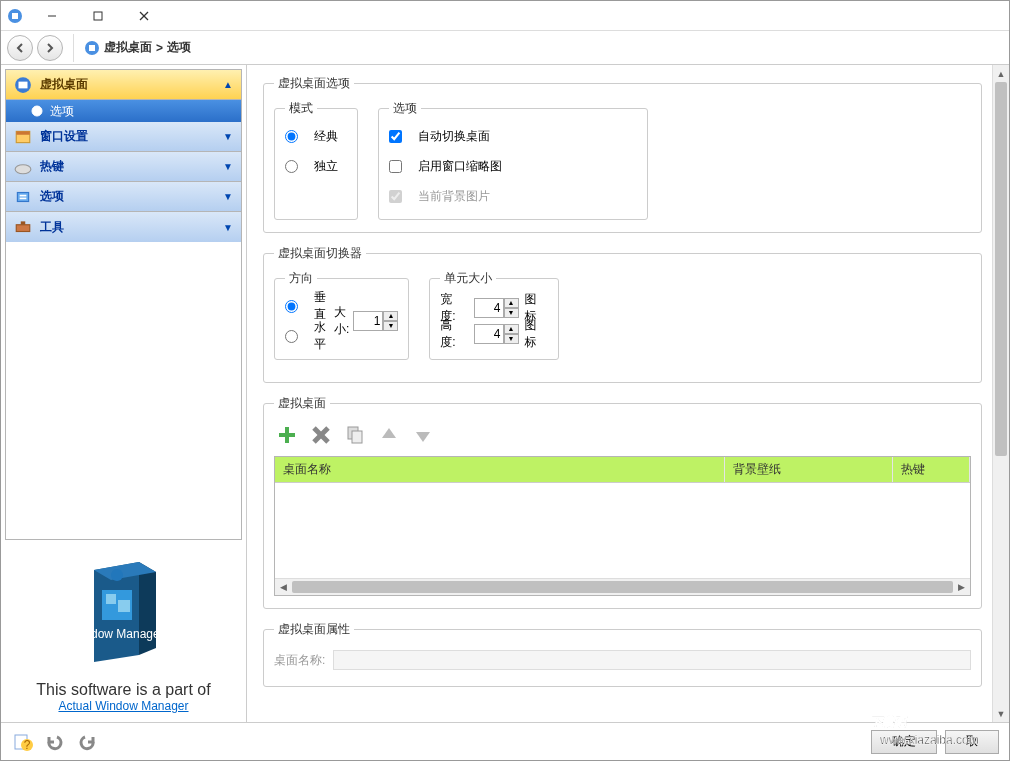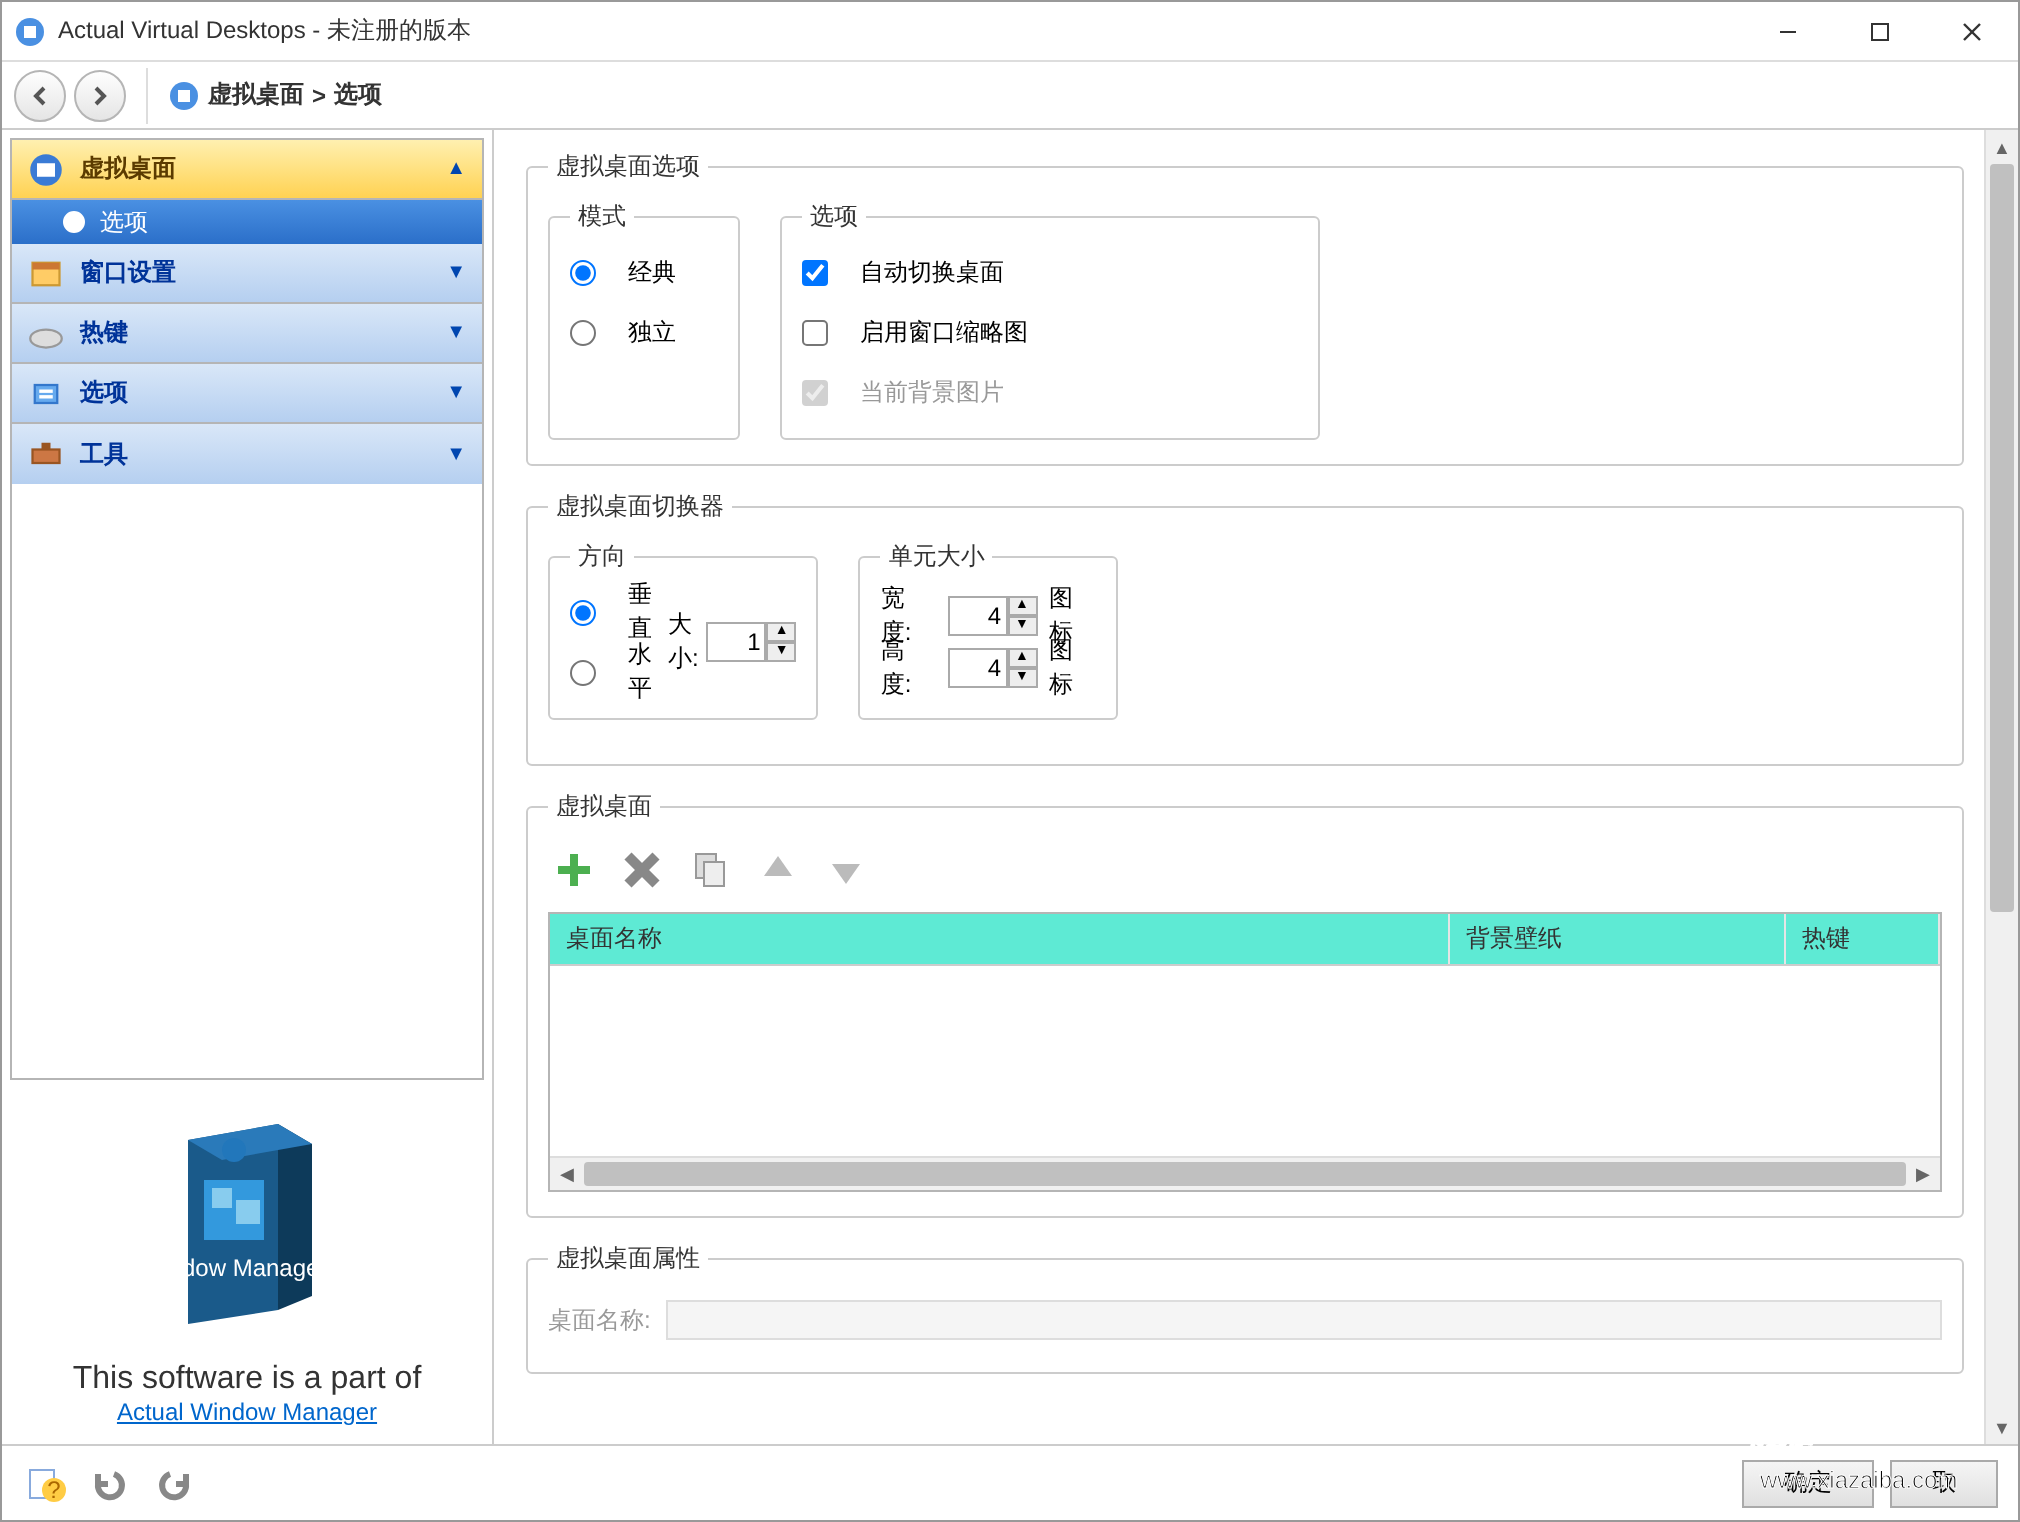--- a/index.html
+++ b/index.html
@@ -53,21 +53,21 @@
 .spinner { display: inline-flex; align-items: center; }
 .spinner input { width: 30px; height: 20px; border: 1px solid #aaa; text-align: right; padding-right: 2px; }
 .spinner-btns { display: flex; flex-direction: column; }
 .spinner-btns span { width: 15px; height: 10px; border: 1px solid #aaa; background: #eee; font-size: 7px; line-height: 8px; text-align: center; }
 .cell-row { display: flex; align-items: center; gap: 6px; height: 26px; justify-content: center; }
 
 .toolbar { display: flex; gap: 8px; padding: 2px 0 8px; }
 .tool-btn { width: 26px; height: 26px; display: flex; align-items: center; justify-content: center; }
 
 .table-wrap { border: 1px solid #b5b5b5; height: 140px; display: flex; flex-direction: column; }
-.table-head { display: flex; border-bottom: 1px solid #ccc; background: #5eead4; }
+.table-head { display: flex; border-bottom: 1px solid #ccc; background: #bef264; }
 .table-head .th { padding: 4px 8px; border-right: 1px solid #e5e5e5; color: #333; font-weight: normal; }
 .th.c1 { flex: 0 0 450px; }
 .th.c2 { flex: 0 0 168px; }
 .th.c3 { flex: 1; }
 .table-body { flex: 1; background: #fff; }
 .table-hscroll { height: 17px; background: #f0f0f0; border-top: 1px solid #ddd; display: flex; }
 .hscroll-btn { width: 17px; display: flex; align-items: center; justify-content: center; font-size: 9px; color: #666; }
 .hscroll-track { flex: 1; position: relative; }
 .hscroll-thumb { position: absolute; left: 0; top: 2px; bottom: 2px; width: 100%; background: #c0c0c0; border-radius: 2px; }
 
@@ -83,21 +83,20 @@
 .watermark { position: absolute; right: 0; bottom: 10px; pointer-events: none; }
 </style>
 </head>
 <body>
 
 <div class="titlebar">
   <svg class="app-icon" viewBox="0 0 16 16">
       <circle cx="8" cy="8" r="7" fill="#4a90e2"></circle>
       <rect x="5" y="5" width="6" height="6" fill="#fff"></rect>
     </svg>
-  <span class="title">Actual Virtual Desktops - 未注册的版本</span>
   <div class="win-controls">
     <div class="win-btn">
         <svg width="10" height="10" viewBox="0 0 10 10">
           <line x1="1" y1="5" x2="9" y2="5" stroke="#333" stroke-width="1"></line>
         </svg>
       </div>
     <div class="win-btn">
         <svg width="10" height="10" viewBox="0 0 10 10">
           <rect x="1" y="1" width="8" height="8" fill="none" stroke="#333" stroke-width="1"></rect>
         </svg>
@@ -201,21 +200,21 @@
       <a href="#" class="software-link">Actual Window Manager</a>
     </div>
   </div>
 
   <div class="content">
     <div class="scroll-area">
 
       <fieldset>
         <legend>虚拟桌面选项</legend>
         <div class="fs-row">
-          <fieldset class="inner" style="width:96px">
+          <fieldset class="inner" style="width:84px">
             <legend>模式</legend>
             <div class="fs-col">
               <label class="radio-row">
                   <input type="radio" name="mode" checked="" style="">
                   <span>经典</span>
                 </label>
               <label class="radio-row">
                   <input type="radio" name="mode" style="">
                   <span>独立</span>
                 </label>

